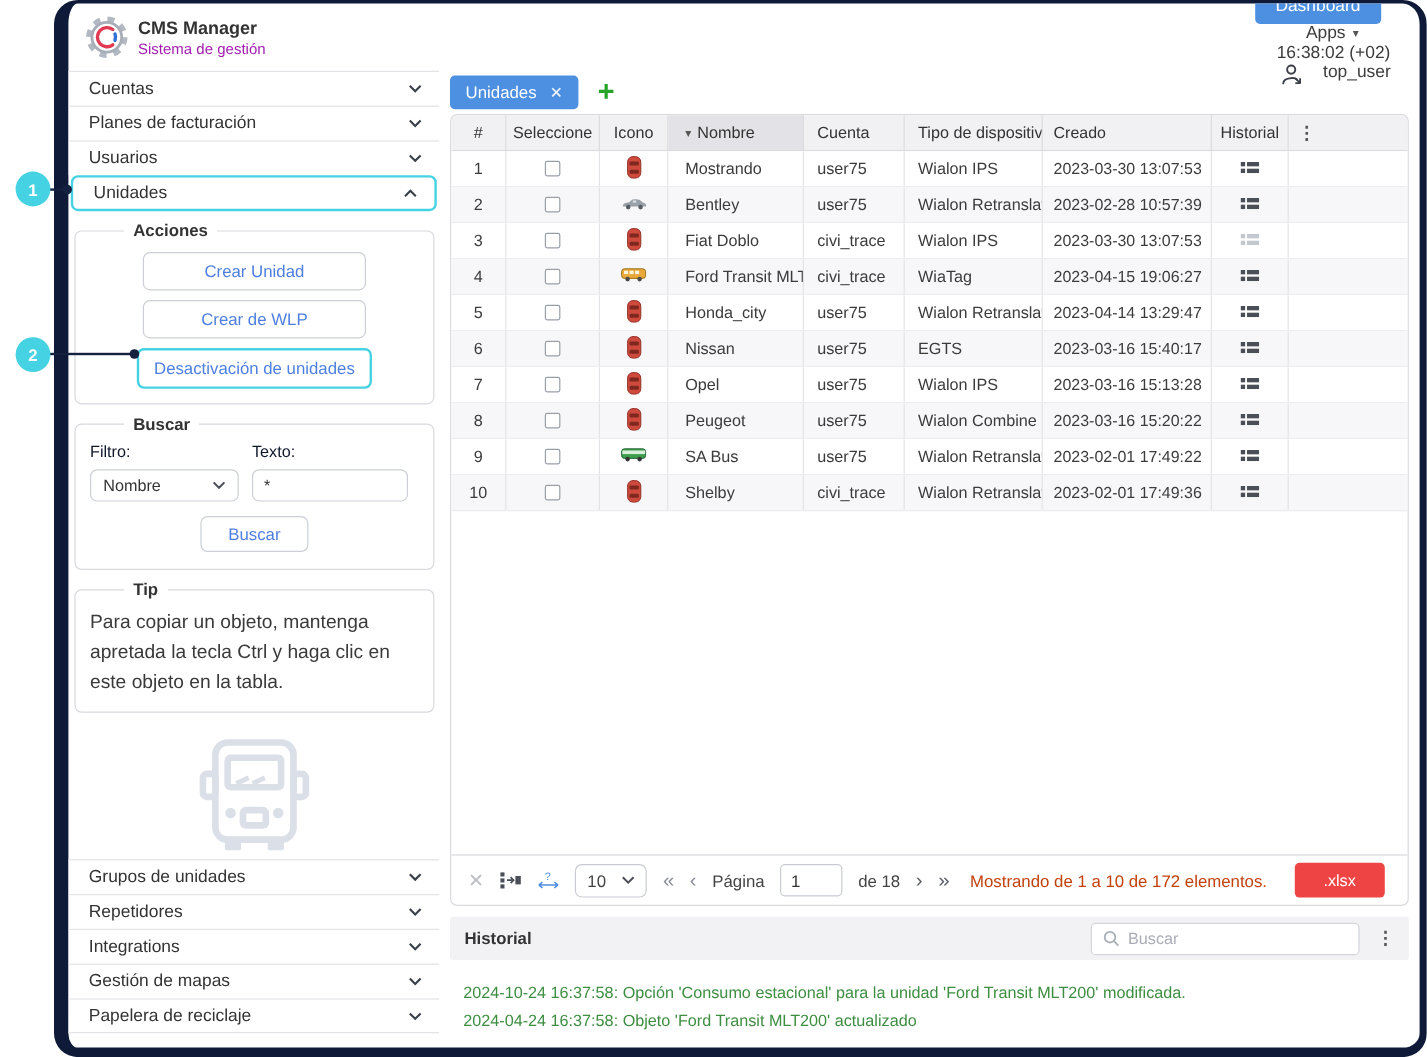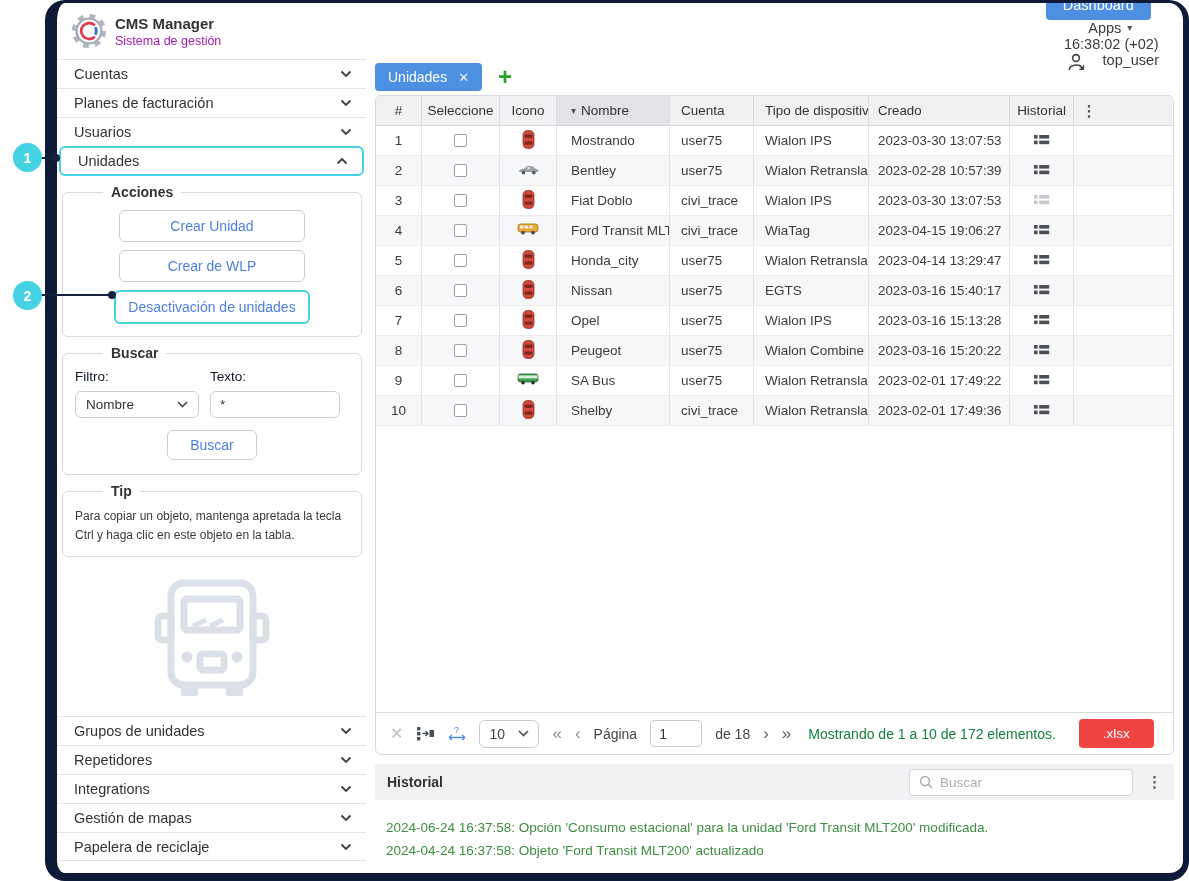--- a/index.html
+++ b/index.html
@@ -56,21 +56,21 @@
   .action-btn.hl { border:2px solid #45d2e2; }
   .search-grid { display:flex; gap:11px; margin-top:6px; }
   .search-col { display:flex; flex-direction:column; gap:7px; }
   .field-label { font-size:13.5px; color:#0f172a; }
   .select-box { width:124px; height:27px; border:1px solid #ccd0d6; border-radius:6px;
     display:flex; align-items:center; justify-content:space-between; padding:0 10px; font-size:13.5px; cursor:pointer; }
   .text-input { width:130px; height:27px; border:1px solid #ccd0d6; border-radius:6px;
     padding:0 9px; font-size:13.5px; font-family:inherit; color:#333; }
   .buscar-btn { display:block; margin:12px auto 2px; background:#fff; border:1px solid #ccd0d6;
     border-radius:6px; color:#4d7fe0; font-size:14px; padding:6px 22px; cursor:pointer; font-family:inherit; }
-  .tip-text { font-size:12px; color:#3a3a3a; line-height:1.55; padding-top:6px; }
+  .tip-text { font-size:16px; color:#3a3a3a; line-height:1.55; padding-top:6px; }
   .bus-watermark { margin:20px auto 0; display:block; }
   .sb-bottom { margin-top:auto; }
   .sb-bottom .sb-item:last-child { border-bottom:1px solid #e4e4e8; }
 
   
   .tab-bar { flex:none; height:32px; display:flex; align-items:center; gap:16px; }
   .tab { background:#4d90e2; color:#fff; border-radius:4px; padding:6px 13px; font-size:14px;
     display:flex; align-items:center; gap:11px; cursor:pointer; }
   .tab-close { font-size:13px; opacity:.92; cursor:pointer; }
   .add-tab { color:#27a327; font-size:24px; font-weight:bold; line-height:1; cursor:pointer; }
@@ -106,21 +106,21 @@
   .pager { flex:none; height:42px; border-top:1px solid #d9dade; display:flex; align-items:center;
     padding:0 8px 0 14px; gap:13px; font-size:14px; color:#444; }
   .pg-x { color:#b9bec4; font-size:16px; cursor:pointer; }
   .pg-icon { cursor:pointer; display:flex; }
   .pg-select { width:60px; height:28px; border:1px solid #c8ccd2; border-radius:6px;
     display:flex; align-items:center; justify-content:space-between; padding:0 9px; cursor:pointer; }
   .pg-chev { font-size:17px; color:#5b6066; cursor:pointer; line-height:1; }
   .pg-chev.lt { color:#8a8f98; }
   .page-input { width:52px; height:27px; border:1px solid #c8ccd2; border-radius:4px;
     padding:0 8px; font-size:14px; font-family:inherit; color:#333; }
-  .pg-summary { margin-left:4px; color:#15803d; }
+  .pg-summary { margin-left:4px; color:#c2410c; }
   .xlsx-btn { margin-left:10px; background:#ef4444; color:#fff; border:none; border-radius:4px;
     padding:7px 24px; font-size:13.5px; cursor:pointer; font-family:inherit; }
 
   
   .history { flex:none; margin-top:9px; display:flex; flex-direction:column; }
   .history-header { height:36px; background:#f2f2f4; display:flex; align-items:center; padding:0 12px; border-radius:2px; }
   .history-title { font-size:14px; font-weight:bold; color:#333; }
   .hist-search { margin-left:auto; width:224px; height:27px; background:#fff; border:1px solid #d4d6dc;
     border-radius:4px; display:flex; align-items:center; gap:7px; padding:0 9px; }
   .hist-search input { border:none; outline:none; flex:1; font-size:13.5px; font-family:inherit; color:#333; min-width:0; }
@@ -662,21 +662,21 @@
           <div class="hist-search">
             <svg width="14" height="14" viewBox="0 0 14 14">
               <circle cx="6" cy="6" r="4.4" fill="none" stroke="#a9aeb6" stroke-width="1.5"></circle>
               <line x1="9.4" y1="9.4" x2="13" y2="13" stroke="#a9aeb6" stroke-width="1.5"></line>
             </svg>
             <input placeholder="Buscar" style="">
           </div>
           <span class="dots hist-dots">⋮</span>
         </div>
         <div class="log-area" id="log-area">
-              <div class="log-line">2024-06-24 16:37:58: Opción 'Consumo estacional' para la unidad 'Ford Transit MLT200' modificada.</div>
+              <div class="log-line">2024-10-24 16:37:58: Opción 'Consumo estacional' para la unidad 'Ford Transit MLT200' modificada.</div>
               <div class="log-line">2024-04-24 16:37:58: Objeto 'Ford Transit MLT200' actualizado</div>
             </div>
       </div>
 
     </div>
   </div>
 </div>
 </div>
 
 </body></html>

